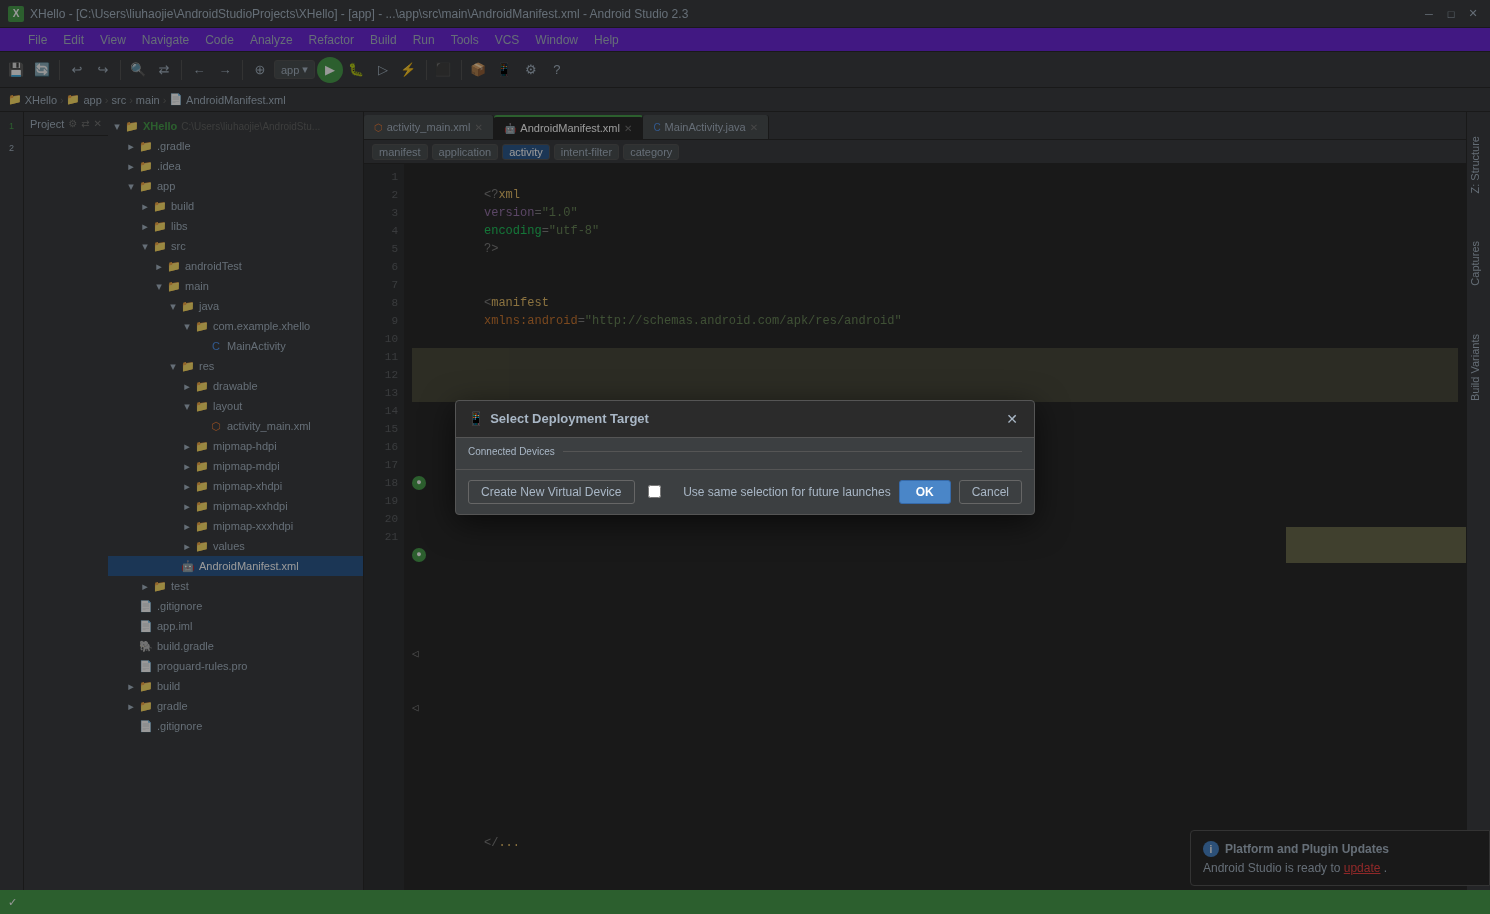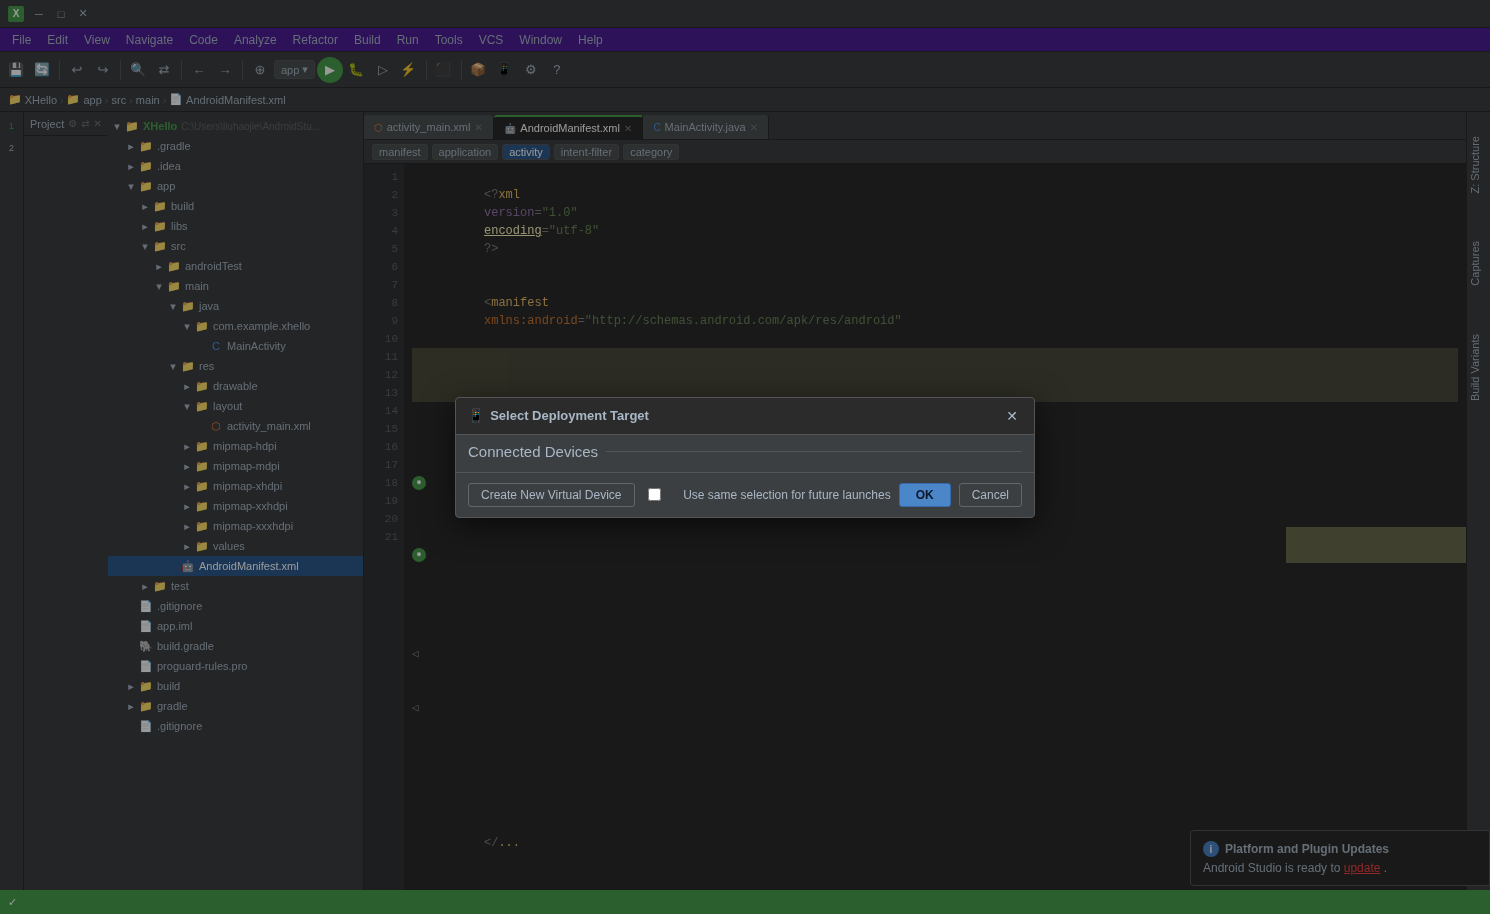--- a/index.html
+++ b/index.html
@@ -37,25 +37,25 @@
     .title-bar-text { flex: 1; font-size: 12px; }
     .title-bar-controls { display: flex; gap: 4px; }
     .title-bar-btn {
       width: 18px; height: 18px;
       display: flex; align-items: center; justify-content: center;
       color: #a9b7c6; font-size: 11px; cursor: pointer;
     }
 
     
     .menu-bar {
-      background: #4c1d95;
+      background: #6d28d9;
       height: 24px;
       display: flex;
       align-items: center;
-      padding: 0 4px;
+      padding: 0 20px;
       border-bottom: 1px solid #2b2b2b;
     }
     .menu-item {
       padding: 2px 8px;
       color: #a9b7c6;
       font-size: 12px;
       cursor: pointer;
     }
 
     
@@ -344,21 +344,21 @@
       color: #0066cc;
       text-decoration: underline;
       cursor: pointer;
     }
 
     
     .devices-section {
       padding: 8px 12px;
     }
     .devices-label {
-      font-size: 15px;
+      font-size: 10px;
       color: #a9b7c6;
       margin-bottom: 4px;
       display: flex; align-items: center;
     }
     .devices-label::after {
       content: '';
       flex: 1;
       height: 1px;
       background: #555;
       margin-left: 8px;
@@ -402,21 +402,21 @@
       display: flex; align-items: center; gap: 6px;
     }
     .checkbox-row input[type=checkbox] { cursor: pointer; }
     .checkbox-label { font-size: 12px; color: #a9b7c6; margin-left: 16px; }
 
     .btn-ok {
       background: #4a86c8;
       border: 1px solid #366aaa;
       border-radius: 3px;
       padding: 4px 16px;
-      color: #0f172a;
+      color: #ffffff;
       font-size: 12px;
       cursor: pointer;
       font-weight: bold;
     }
 
     .btn-cancel {
       background: #3c3f41;
       border: 1px solid #666;
       border-radius: 3px;
       padding: 4px 12px;
@@ -455,20 +455,21 @@
       border-radius: 50%;
       display: inline-flex; align-items: center; justify-content: center;
       color: white; font-size: 10px; font-weight: bold;
     }
   </style>
 </head>
 <body>
 
 <div class="title-bar">
   <div class="title-bar-icon">X</div>
+  <span class="title-bar-text">XHello - [C:\Users\liuhaojie\AndroidStudioProjects\XHello] - [app] - ...\app\src\main\AndroidManifest.xml - Android Studio 2.3</span>
   <div class="title-bar-controls">
     <div class="title-bar-btn">─</div>
     <div class="title-bar-btn">□</div>
     <div class="title-bar-btn">✕</div>
   </div>
 </div>
 
 <div class="menu-bar">
   <div class="menu-item">File</div>
   <div class="menu-item">Edit</div>
@@ -797,21 +798,21 @@
         <div>17</div>
         <div>18</div>
         <div>19</div>
         <div>20</div>
         <div>21</div>
       </div>
       <div class="code-content">
         <div class="code-line">
           <span style="color:#808080;">&lt;?</span><span style="color:#e8bf6a;">xml</span>
           <span style="color:#9876aa;">version</span><span style="color:#808080;">=</span><span style="color:#6a8759;">"1.0"</span>
-          <span style="color:#fef9c3;text-decoration:underline;">encoding</span><span style="color:#808080;">=</span><span style="color:#6a8759;">"utf-8"</span>
+          <span style="color:#22c55e;">encoding</span><span style="color:#808080;">=</span><span style="color:#6a8759;">"utf-8"</span>
           <span style="color:#808080;">?&gt;</span>
         </div>
         <div class="code-line">
           <span style="color:#808080;">&lt;</span><span style="color:#e8bf6a;">manifest</span>
           <span style="color:#cc7832;">xmlns:android</span><span style="color:#808080;">=</span><span style="color:#6a8759;">"http://schemas.android.com/apk/res/android"</span>
         </div>
         <div class="code-line" style="background:#ffffa0;opacity:0.15;">
           &nbsp;
         </div>
         <div class="code-line">&nbsp;</div>

